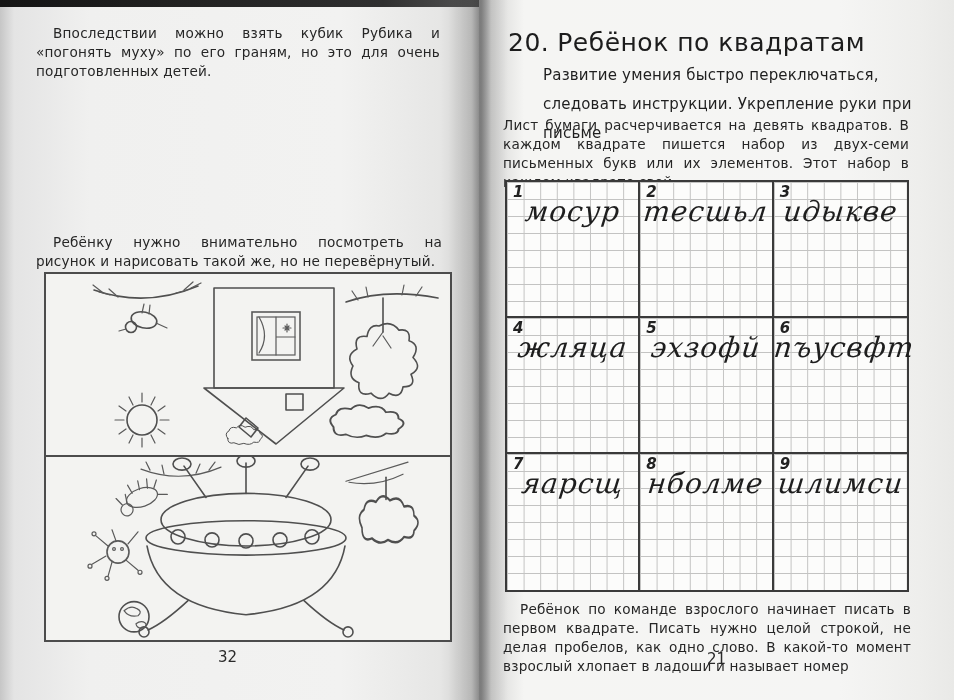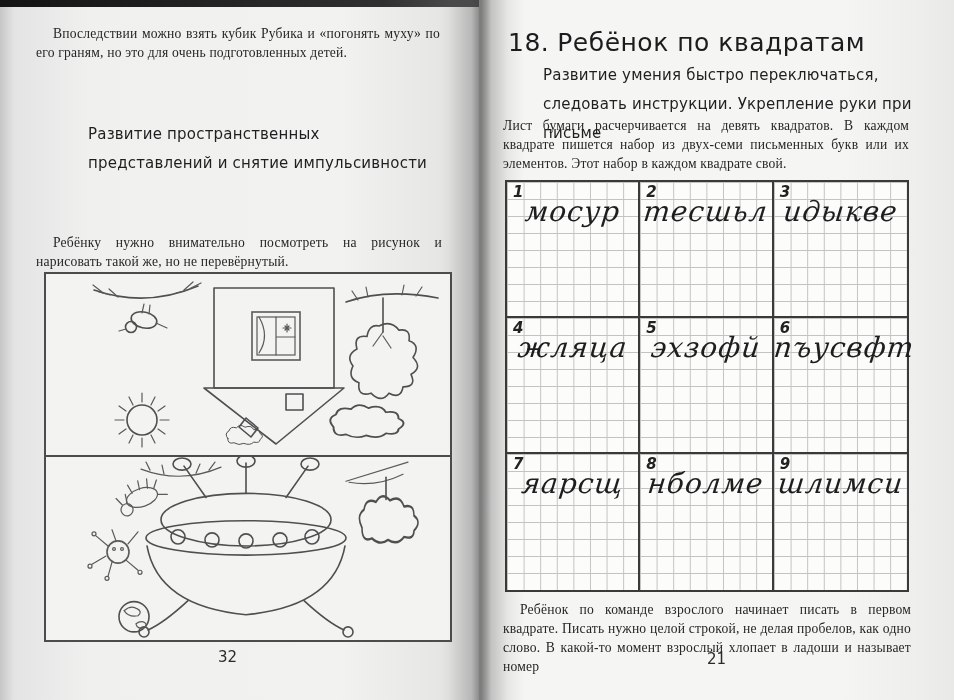--- a/index.html
+++ b/index.html
@@ -16,21 +16,21 @@
   }
   .page-right{
     left:479px;width:475px;
     background:linear-gradient(90deg,#a8a8a8 0px,#d8d8d7 12px,#f5f5f3 45px,#f5f5f4 360px,#eeeeec 440px,#e9e9e7 475px);
   }
   .top-edge{position:absolute;top:0;left:0;width:100%;height:7px;background:linear-gradient(90deg,#141414,#303030 80%,#555);}
   .gutter{position:absolute;left:448px;top:0;width:60px;height:700px;pointer-events:none;
     background:linear-gradient(90deg,rgba(0,0,0,0) 0%,rgba(0,0,0,0.10) 40%,rgba(40,40,40,0.38) 55%,rgba(0,0,0,0.10) 72%,rgba(0,0,0,0) 100%);}
   .body-text{
     position:absolute;margin:0;color:#262626;
-    font-size:13.6px;line-height:19px;text-align:justify;letter-spacing:0.2px;font-family:Liberation Serif, serif;
+    font-size:13.6px;line-height:19px;text-align:justify;letter-spacing:0.2px;
   }
   .indent{text-indent:17px;}
   .sec-head{position:absolute;color:#1c1c1c;white-space:nowrap;}
   .sec-num{font-size:25px;letter-spacing:0.5px;}
   .sec-title{font-size:25px;letter-spacing:0.5px;margin-left:8px;}
   .sec-sub{position:absolute;color:#1f1f1f;font-size:15px;line-height:29px;letter-spacing:0.2px;}
   .page-num{position:absolute;width:100%;text-align:center;font-size:15px;color:#2a2a2a;}
   
   .illustration{position:absolute;left:44px;top:272px;width:408px;height:370px;border:2px solid #4c4c4c;background:#f3f3f1;box-sizing:border-box;}
   .panel{width:100%;height:183px;box-sizing:border-box;}
@@ -65,21 +65,20 @@
 </head>
 <body>
 
 <div class="book">
 
   <div class="page page-left">
     <div class="top-edge"></div>
 
     <p class="body-text indent" style="left:36px;top:24px;width:404px;">Впоследствии можно взять кубик Рубика и «погонять муху» по его граням, но это для очень подготовленных детей.</p>
 
-    <div class="sec-sub" style="left:88px;top:120px;width:352px;">Развитие пространственных представлений и снятие импульсивности</div>
 
     <p class="body-text indent" style="left:36px;top:233px;width:406px;">Ребёнку нужно внимательно посмотреть на рисунок и нарисовать такой же, но не перевёрнутый.</p>
 
     <div class="illustration">
 
       <div class="panel panel-top">
         <svg viewBox="0 0 404 181" preserveAspectRatio="none">
           <defs>
             <path id="cloudp" d="M6,20 Q0,12 8,8 Q10,0 20,3 Q26,-4 34,2 Q44,-2 48,6 Q58,4 58,12 Q66,16 58,22 Q58,28 48,26 Q42,32 32,28 Q24,32 16,27 Q6,30 6,20 Z"></path>
             <path id="blobp" d="M30,0 Q42,-6 50,4 Q62,2 60,14 Q72,18 64,30 Q74,40 62,46 Q68,58 54,58 Q52,70 40,64 Q32,74 22,64 Q8,68 10,54 Q-2,50 4,38 Q-4,28 8,22 Q4,8 18,10 Q20,-2 30,0 Z"></path>
@@ -176,21 +175,21 @@
         </svg>
       </div>
     </div>
 
     <div class="page-num" style="top:648px;left:-12px;">32</div>
   </div>
 
   <div class="page page-right">
 
     <div class="sec-head" style="left:29px;top:28px;">
-      <span class="sec-num">18.</span><span class="sec-title">Ребёнок по квадратам</span>
+      <span class="sec-num">20.</span><span class="sec-title">Ребёнок по квадратам</span>
     </div>
     <div class="sec-sub" style="left:64px;top:61px;width:372px;">Развитие умения быстро переключаться, следовать инструкции. Укрепление руки при письме</div>
 
     <p class="body-text" style="left:24px;top:116px;width:406px;">Лист бумаги расчерчивается на девять квадратов. В каждом квадрате пишется набор из двух-семи письменных букв или их элементов. Этот набор в каждом квадрате свой.</p>
 
     <div class="grid">
       <div class="cell">
         <span class="cell-num">1</span>
         <span class="cell-word">мосур</span>
       </div>

